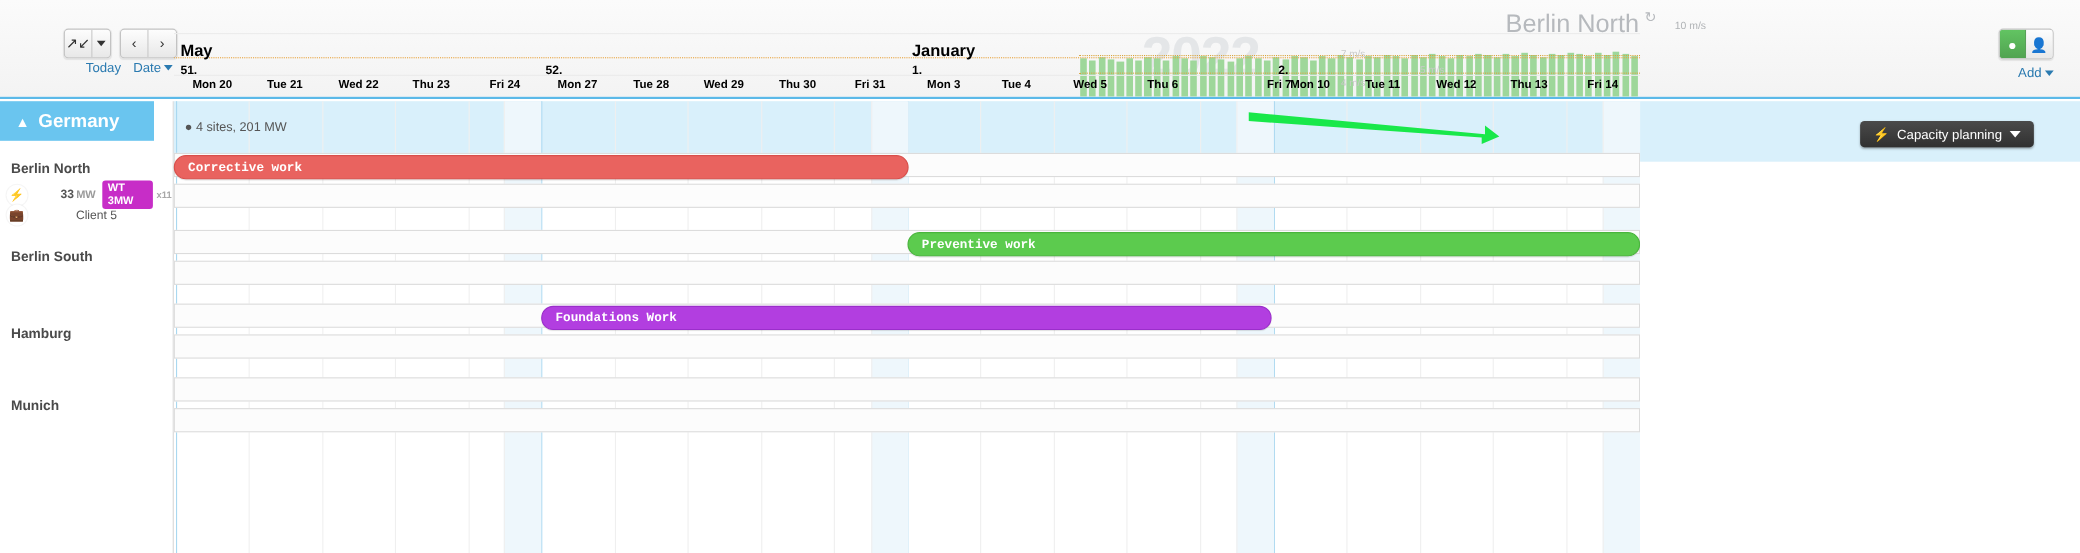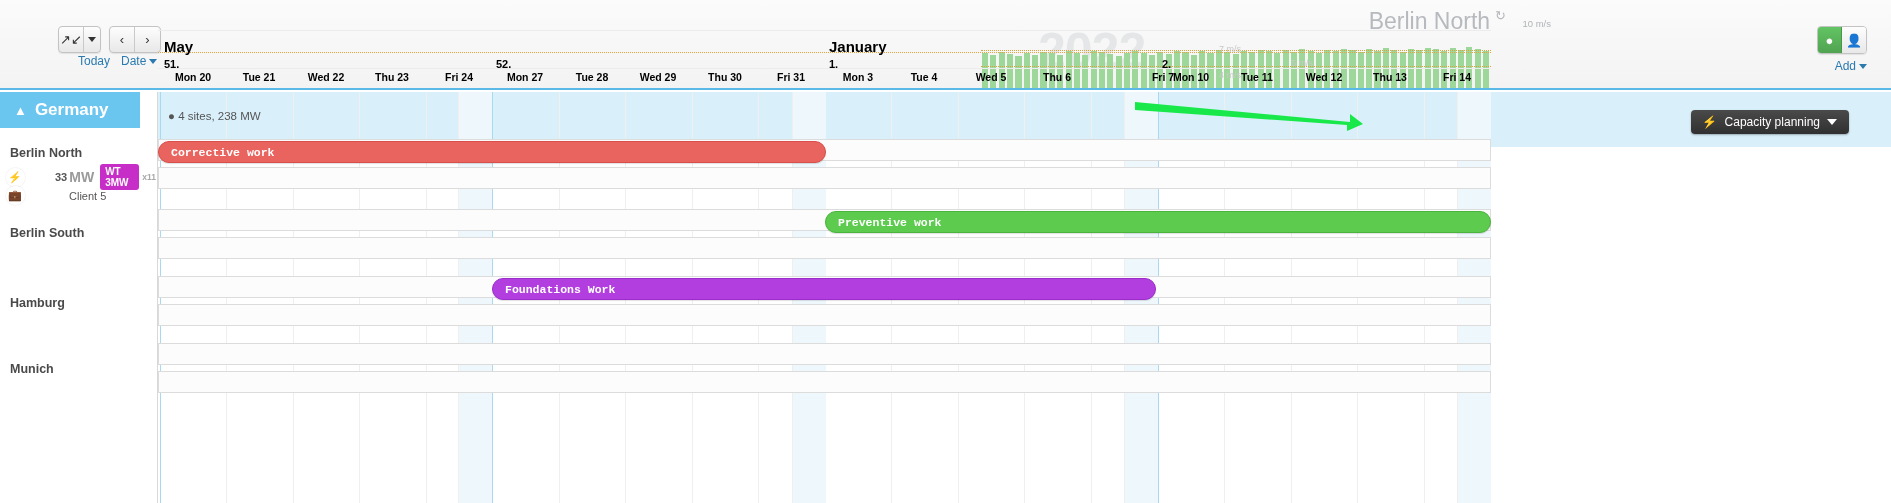--- a/index.html
+++ b/index.html
@@ -85,21 +85,21 @@
   .home-ic { color:#fff; font-size:13px; }
 
   .siteblock { position:absolute; left:0; width:158px; }
   .siteblock .snm { position:absolute; left:10px; top:8px; font-size:12.5px;
     font-weight:bold; color:#4a4a4a; }
   .metarow { position:absolute; left:6px; display:flex; align-items:center; gap:0; width:150px;}
   .circ { width:19px; height:19px; border-radius:50%; background:#fff;
     display:flex; align-items:center; justify-content:center; font-size:11px;
     color:#333; flex:0 0 19px; box-shadow:0 0 0 1px rgba(0,0,0,.04);}
   .mwv { font-size:11px; color:#555; font-weight:bold; margin-left:30px;}
-  .mwu { font-size:14px; color:#9a9a9a; font-weight:bold; margin-left:2px;}
+  .mwu { font-size:10px; color:#9a9a9a; font-weight:bold; margin-left:2px;}
   .wtbadge { background:#c72dc7; color:#fff; font-size:10px; font-weight:bold;
     padding:2px 5px; border-radius:3px; margin-left:6px; }
   .xn { font-size:8.5px; color:#a8a8a8; font-weight:bold; margin-left:3px;}
   .clientrow { position:absolute; left:6px; display:flex; align-items:center; width:150px;}
   .clientnm { font-size:11px; color:#555; margin-left:44px; }
 
   
   .grid { position:absolute; left:158px; top:92px; width:1333px; height:411px; }
   .gcol { position:absolute; top:0; height:411px; border-left:1px solid #efefef; }
   .gcol.week { border-left:1px solid #a9d8f0; }
@@ -310,21 +310,21 @@
         </div>
         <div class="siteblock" style="top: 262px; height: 70px;">
           <div class="snm">Munich</div>
         </div>
         <div style="position: absolute; left: 0px; top: 36px; width: 158px; height: 55px; background: rgb(217, 240, 251); z-index: -1;"></div>
       </div>
   </div>
 
   <div style="position:absolute;left:168px;top:110px;font-size:11.5px;color:#555;z-index:12;">
     <span>●</span>
-    <span>4 sites, 238 MW</span>
+    <span>4 sites, 201 MW</span>
   </div>
 
   <div class="grid">
     <div id="bands">
         <div class="rowband hl" style="top: 0px; height: 55px;"></div>
         <div class="rowsep" style="top: 55px;"></div>
         <div class="rowband" style="top: 55px; height: 70px;"></div>
         <div class="rowsep" style="top: 125px;"></div>
         <div class="rowband" style="top: 125px; height: 67px;"></div>
         <div class="rowsep" style="top: 192px;"></div>

